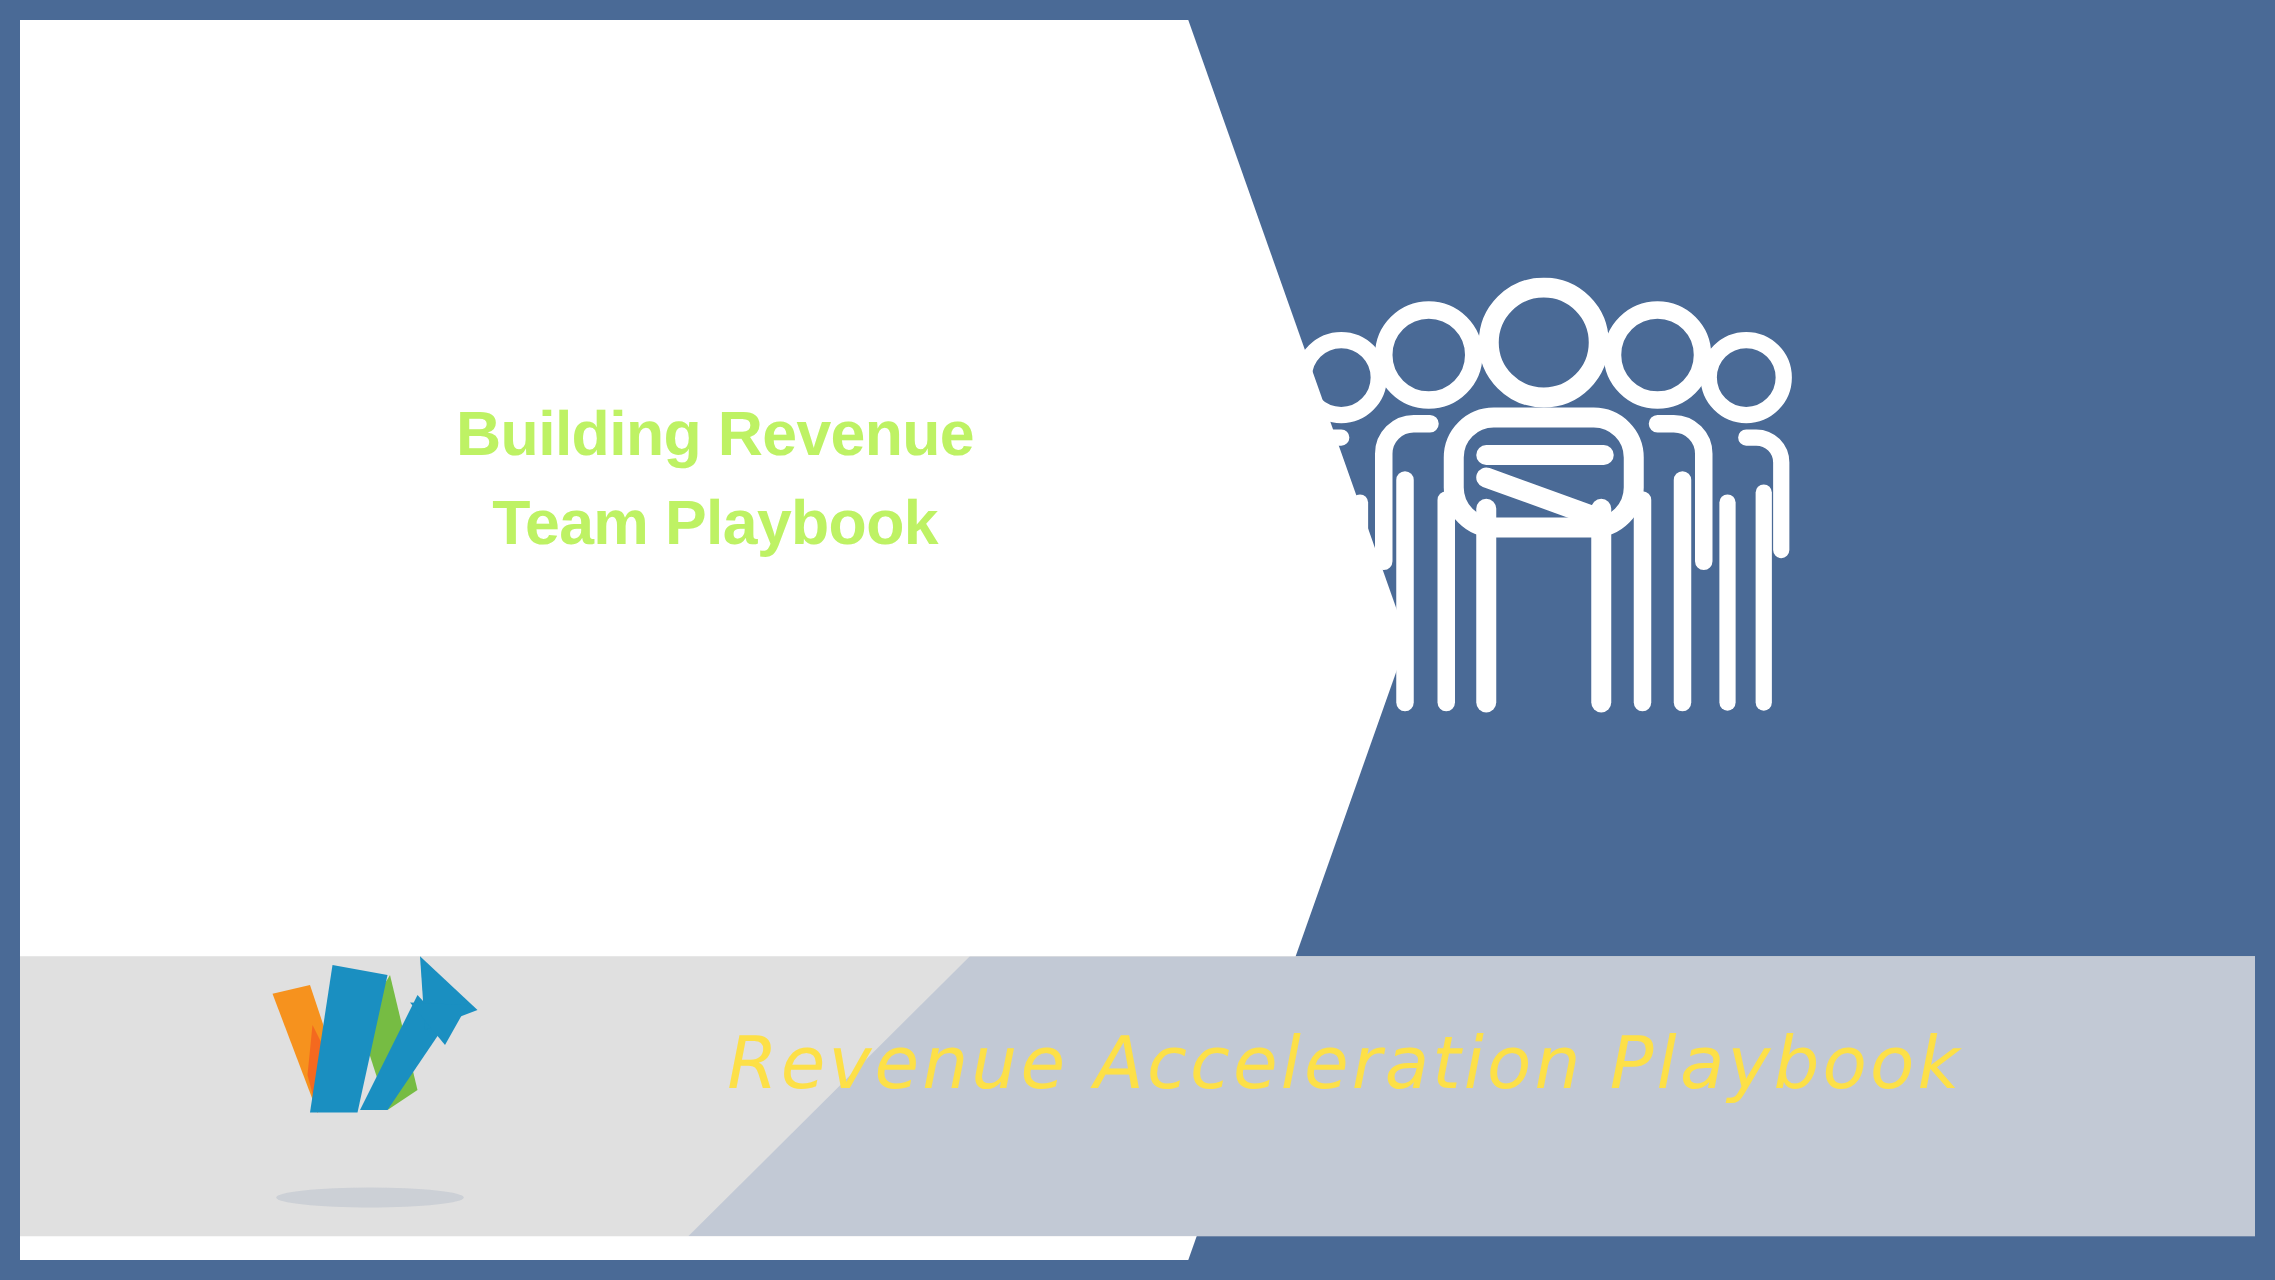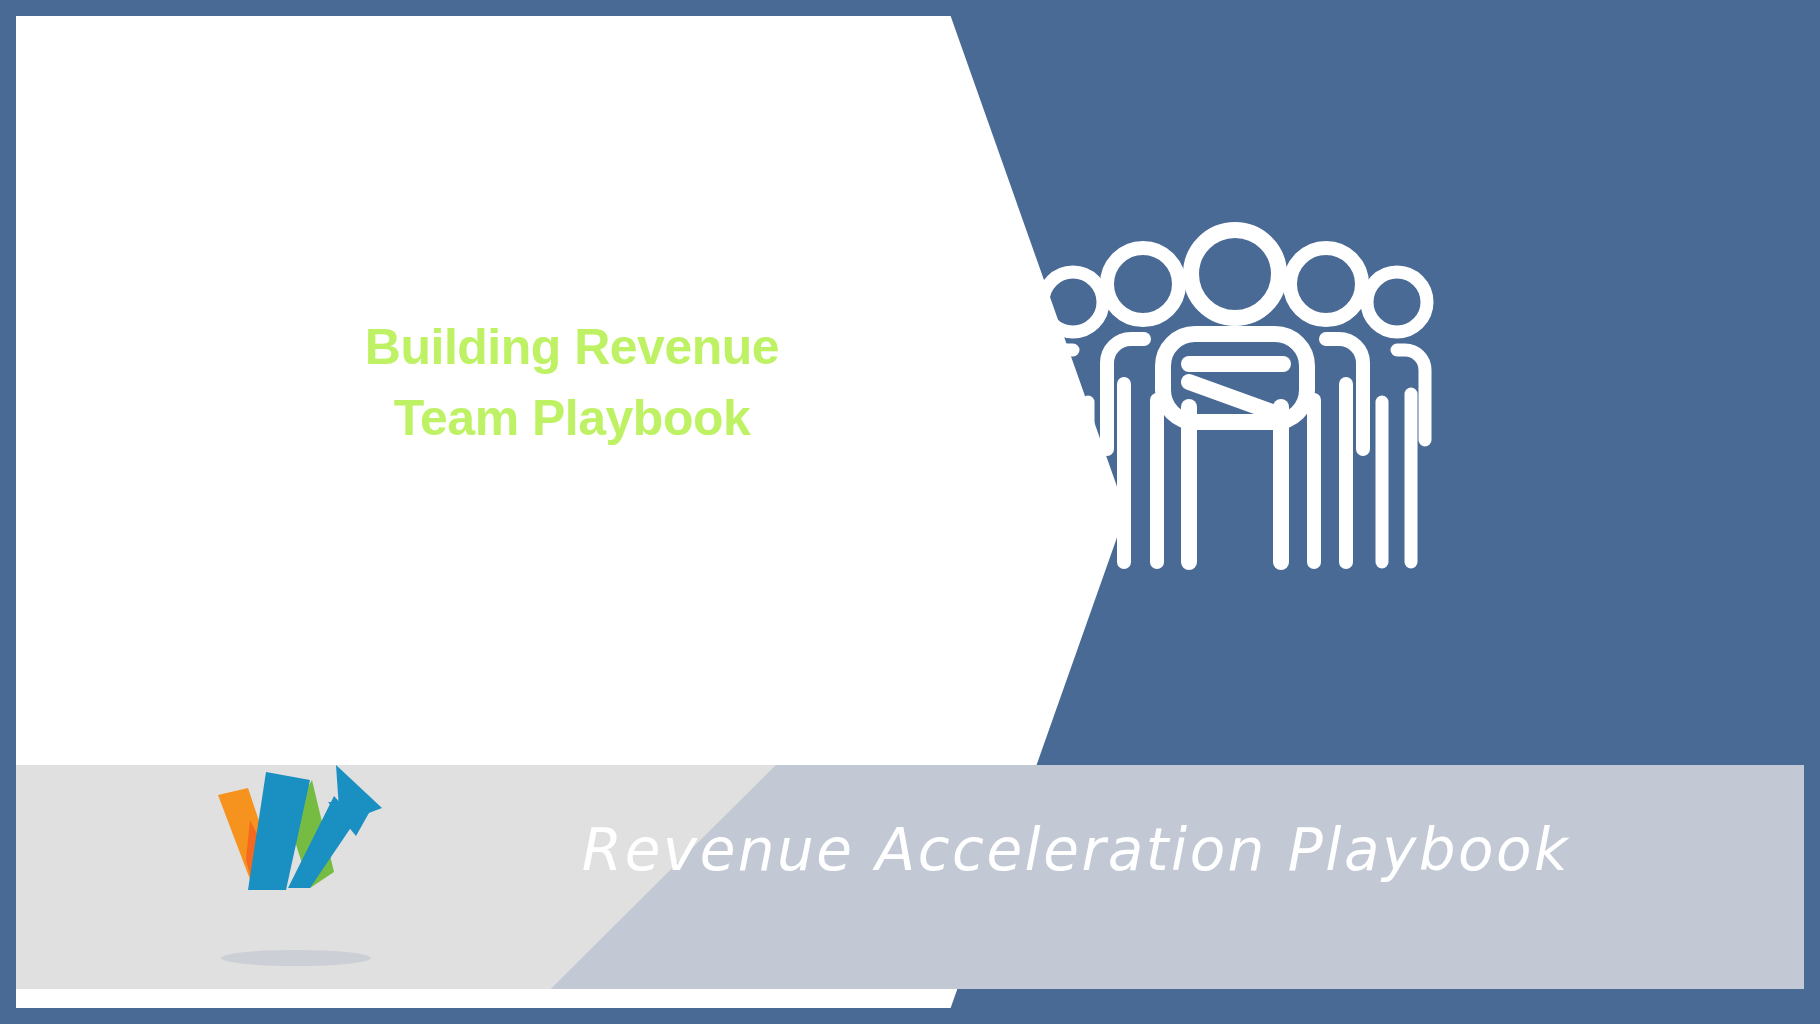--- a/index.html
+++ b/index.html
@@ -112,21 +112,21 @@
     opacity: 0.85;
   }
 
   
   .tagline {
     position: absolute;
     left: 500px;
     top: 800px;
     width: 1120px;
     text-align: center;
-    color: #ffffff;
+    color: #fde047;
     font-family: "DejaVu Sans", sans-serif;
     font-style: italic;
     font-size: 58px;
     font-weight: normal;
     letter-spacing: 2.5px;
     white-space: nowrap;
   }
 </style>
 </head>
 <body>

